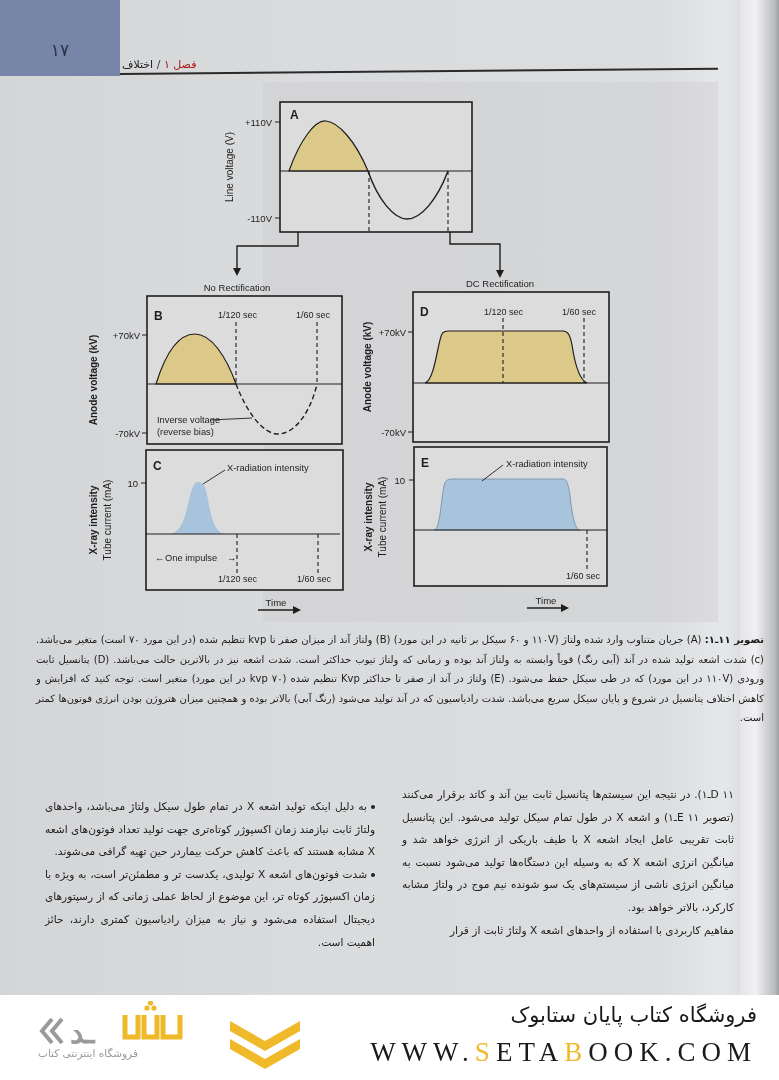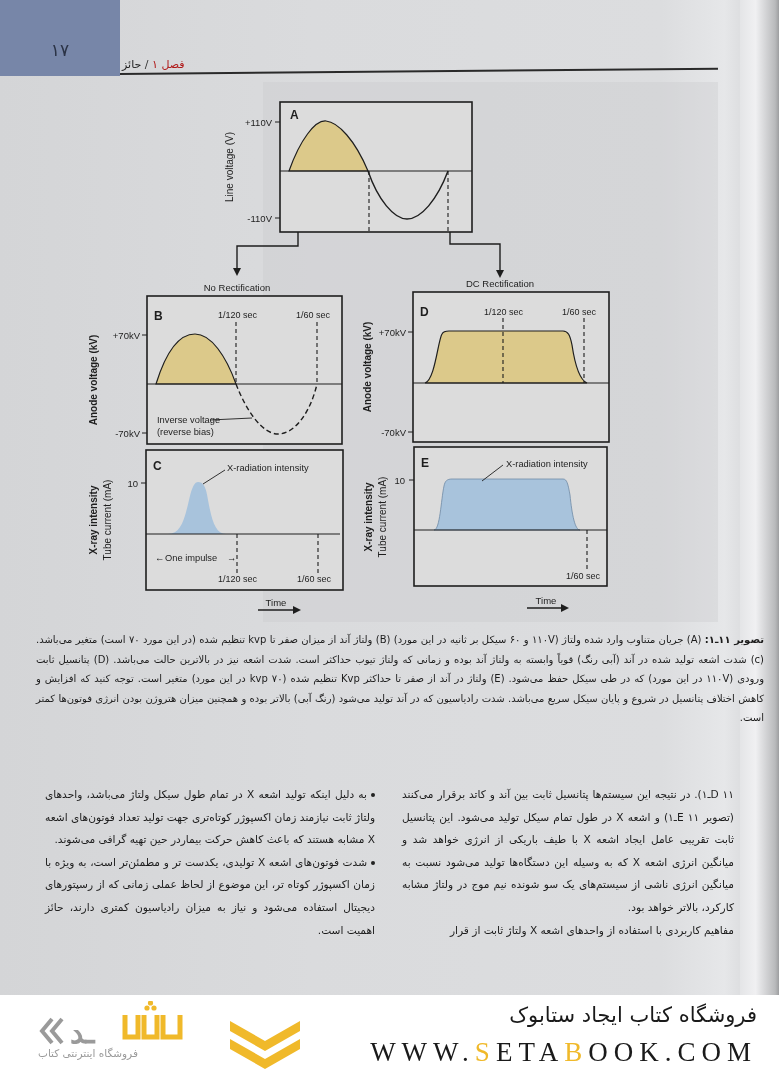--- a/index.html
+++ b/index.html
@@ -28,21 +28,21 @@
   svg text { font-family: "Liberation Sans", sans-serif; }
 
   
   .caption { position: absolute; left: 36px; top: 630px; width: 728px; direction: rtl; text-align: justify;
           font-family: "DejaVu Sans", sans-serif; font-size: 10px; line-height: 19.6px; color: #1c1c1c; }
   .caption .label { font-weight: bold; }
 
   .col { position: absolute; top: 783px; width: 330px; direction: rtl; text-align: justify;
           font-family: "DejaVu Sans", sans-serif; font-size: 10.6px; line-height: 22.6px; color: #1c1c1c; }
   .col-right { left: 402px; width: 332px; }
-  .col-left { left: 45px; }
+  .col-left { left: 45px; margin-top: 12px; }
   .col p { margin: 0; }
   .bullet { display: block; }
   .bullet .dot { display: inline-block; width: 4px; height: 4px; border-radius: 50%; background: #222; margin-left: 4px; vertical-align: middle; }
 
   
   .footer { position: absolute; left: 0; top: 995px; width: 779px; height: 85px; background: #ffffff; }
   .footer-title { position: absolute; right: 22px; top: 8px; font-size: 21px; color: #1a1a1a; direction: rtl;
           font-family: "DejaVu Sans", sans-serif; }
   .footer-url { position: absolute; right: 22px; top: 42px; font-size: 27px; letter-spacing: 6px; color: #1a1a1a;
           font-family: Liberation Serif, serif; }
@@ -54,21 +54,21 @@
 </head>
 <body>
 
 <div class="page">
   <div class="sidebar-ghost"></div>
   <div class="header-block"></div>
   <div class="page-number">۱۷</div>
   <div class="running-head">
     <span class="chap">فصل ۱</span>
     <span class="sep">/</span>
-    <span class="subj">حائز</span>
+    <span class="subj">اختلاف</span>
   </div>
   <div class="header-rule"></div>
   <div class="page-edge"></div>
 
   <div class="figure">
     <svg width="779" height="620" viewBox="0 0 779 620" xmlns="http://www.w3.org/2000/svg">
 
       <g>
         <rect x="280" y="102" width="192" height="130" fill="#dcdcdc" stroke="#1e1e1e" stroke-width="1.6"></rect>
         <path d="M289,171 C300,140 315,120 326,121 C338,122 355,140 368,171 Z" fill="#dcc98a" stroke="#1e1e1e" stroke-width="1.2"></path>
@@ -202,17 +202,17 @@
       <circle cx="124" cy="7" r="2.6" fill="#f0b92a"></circle>
       <circle cx="120.5" cy="2" r="2.6" fill="#f0b92a"></circle>
 
       <g>
         <path d="M200,20 L235,40 L270,20 L270,30 L235,50 L200,30 Z" fill="#f0b92a"></path>
         <path d="M200,38 L235,58 L270,38 L270,48 L235,68 L200,48 Z" fill="#f0b92a"></path>
       </g>
     </svg>
   </div>
   <div class="logo-text-fa">فروشگاه اینترنتی کتاب</div>
-  <div class="footer-title">فروشگاه کتاب ایجاد ستابوک</div>
+  <div class="footer-title">فروشگاه کتاب پایان ستابوک</div>
   <div class="footer-url">
     <span>WWW.</span><span class="hl">S</span><span>ETA</span><span class="hl">B</span><span>OOK.COM</span>
   </div>
 </div>
 
 </body></html>

